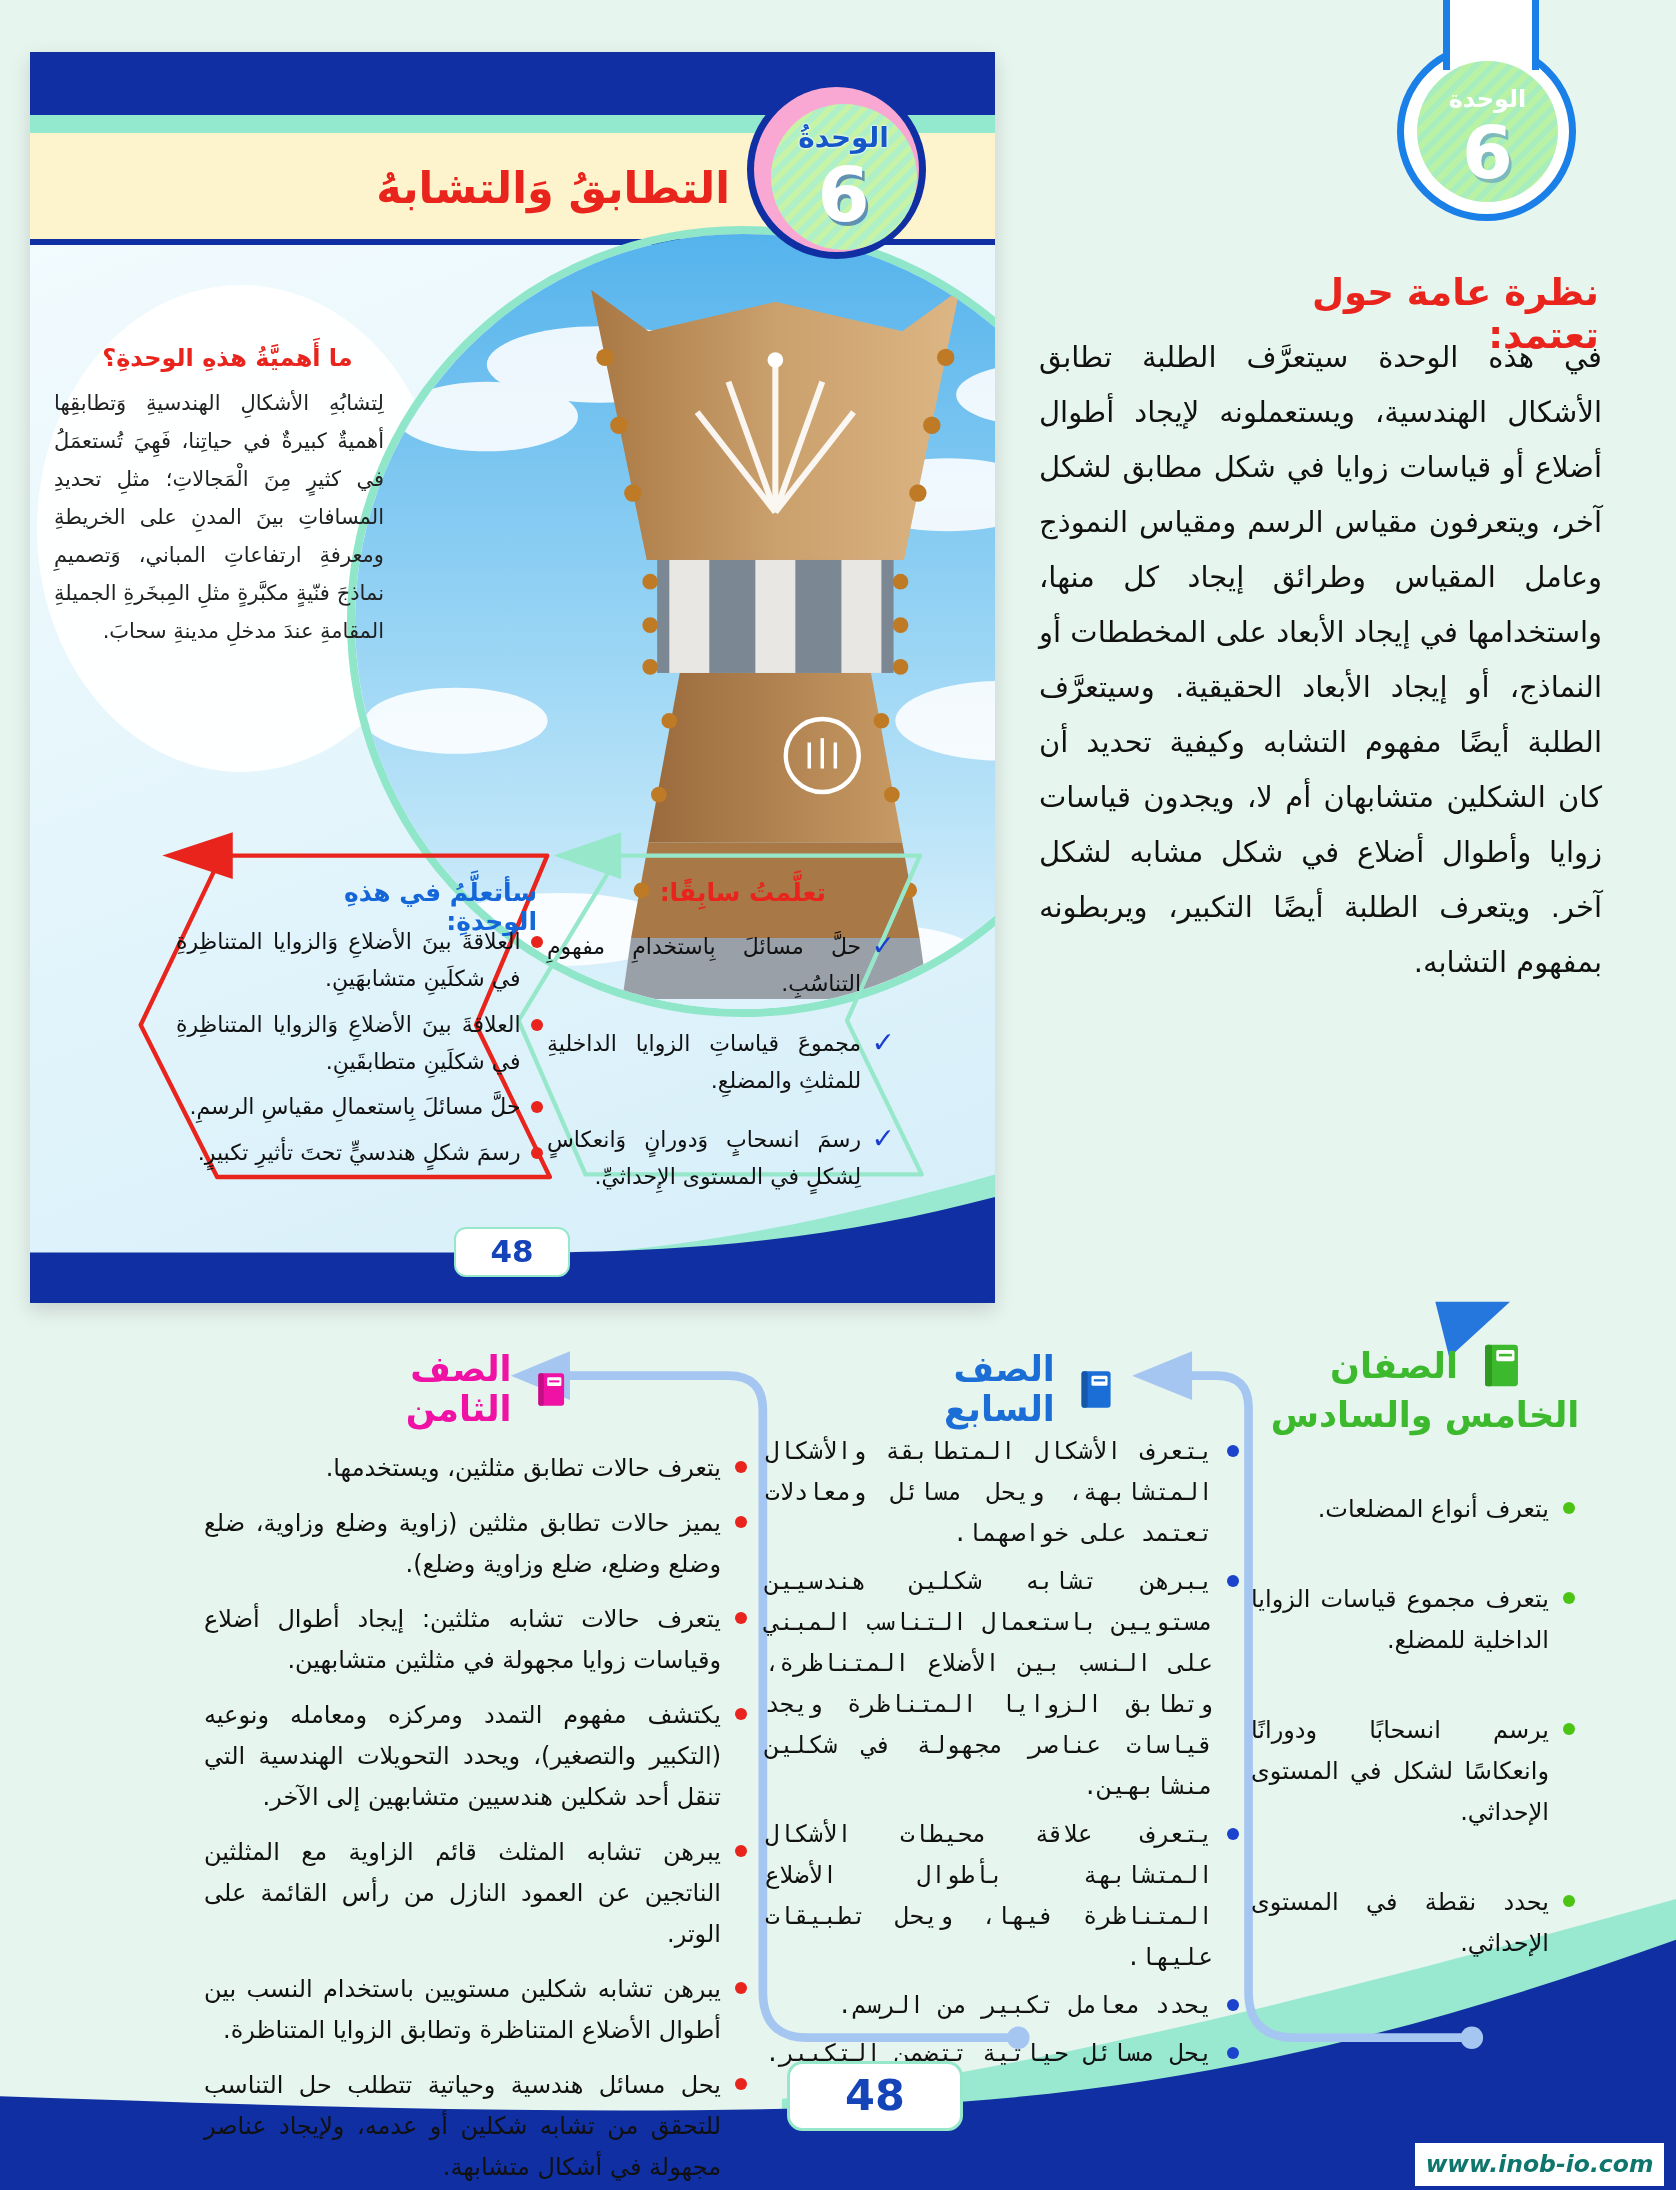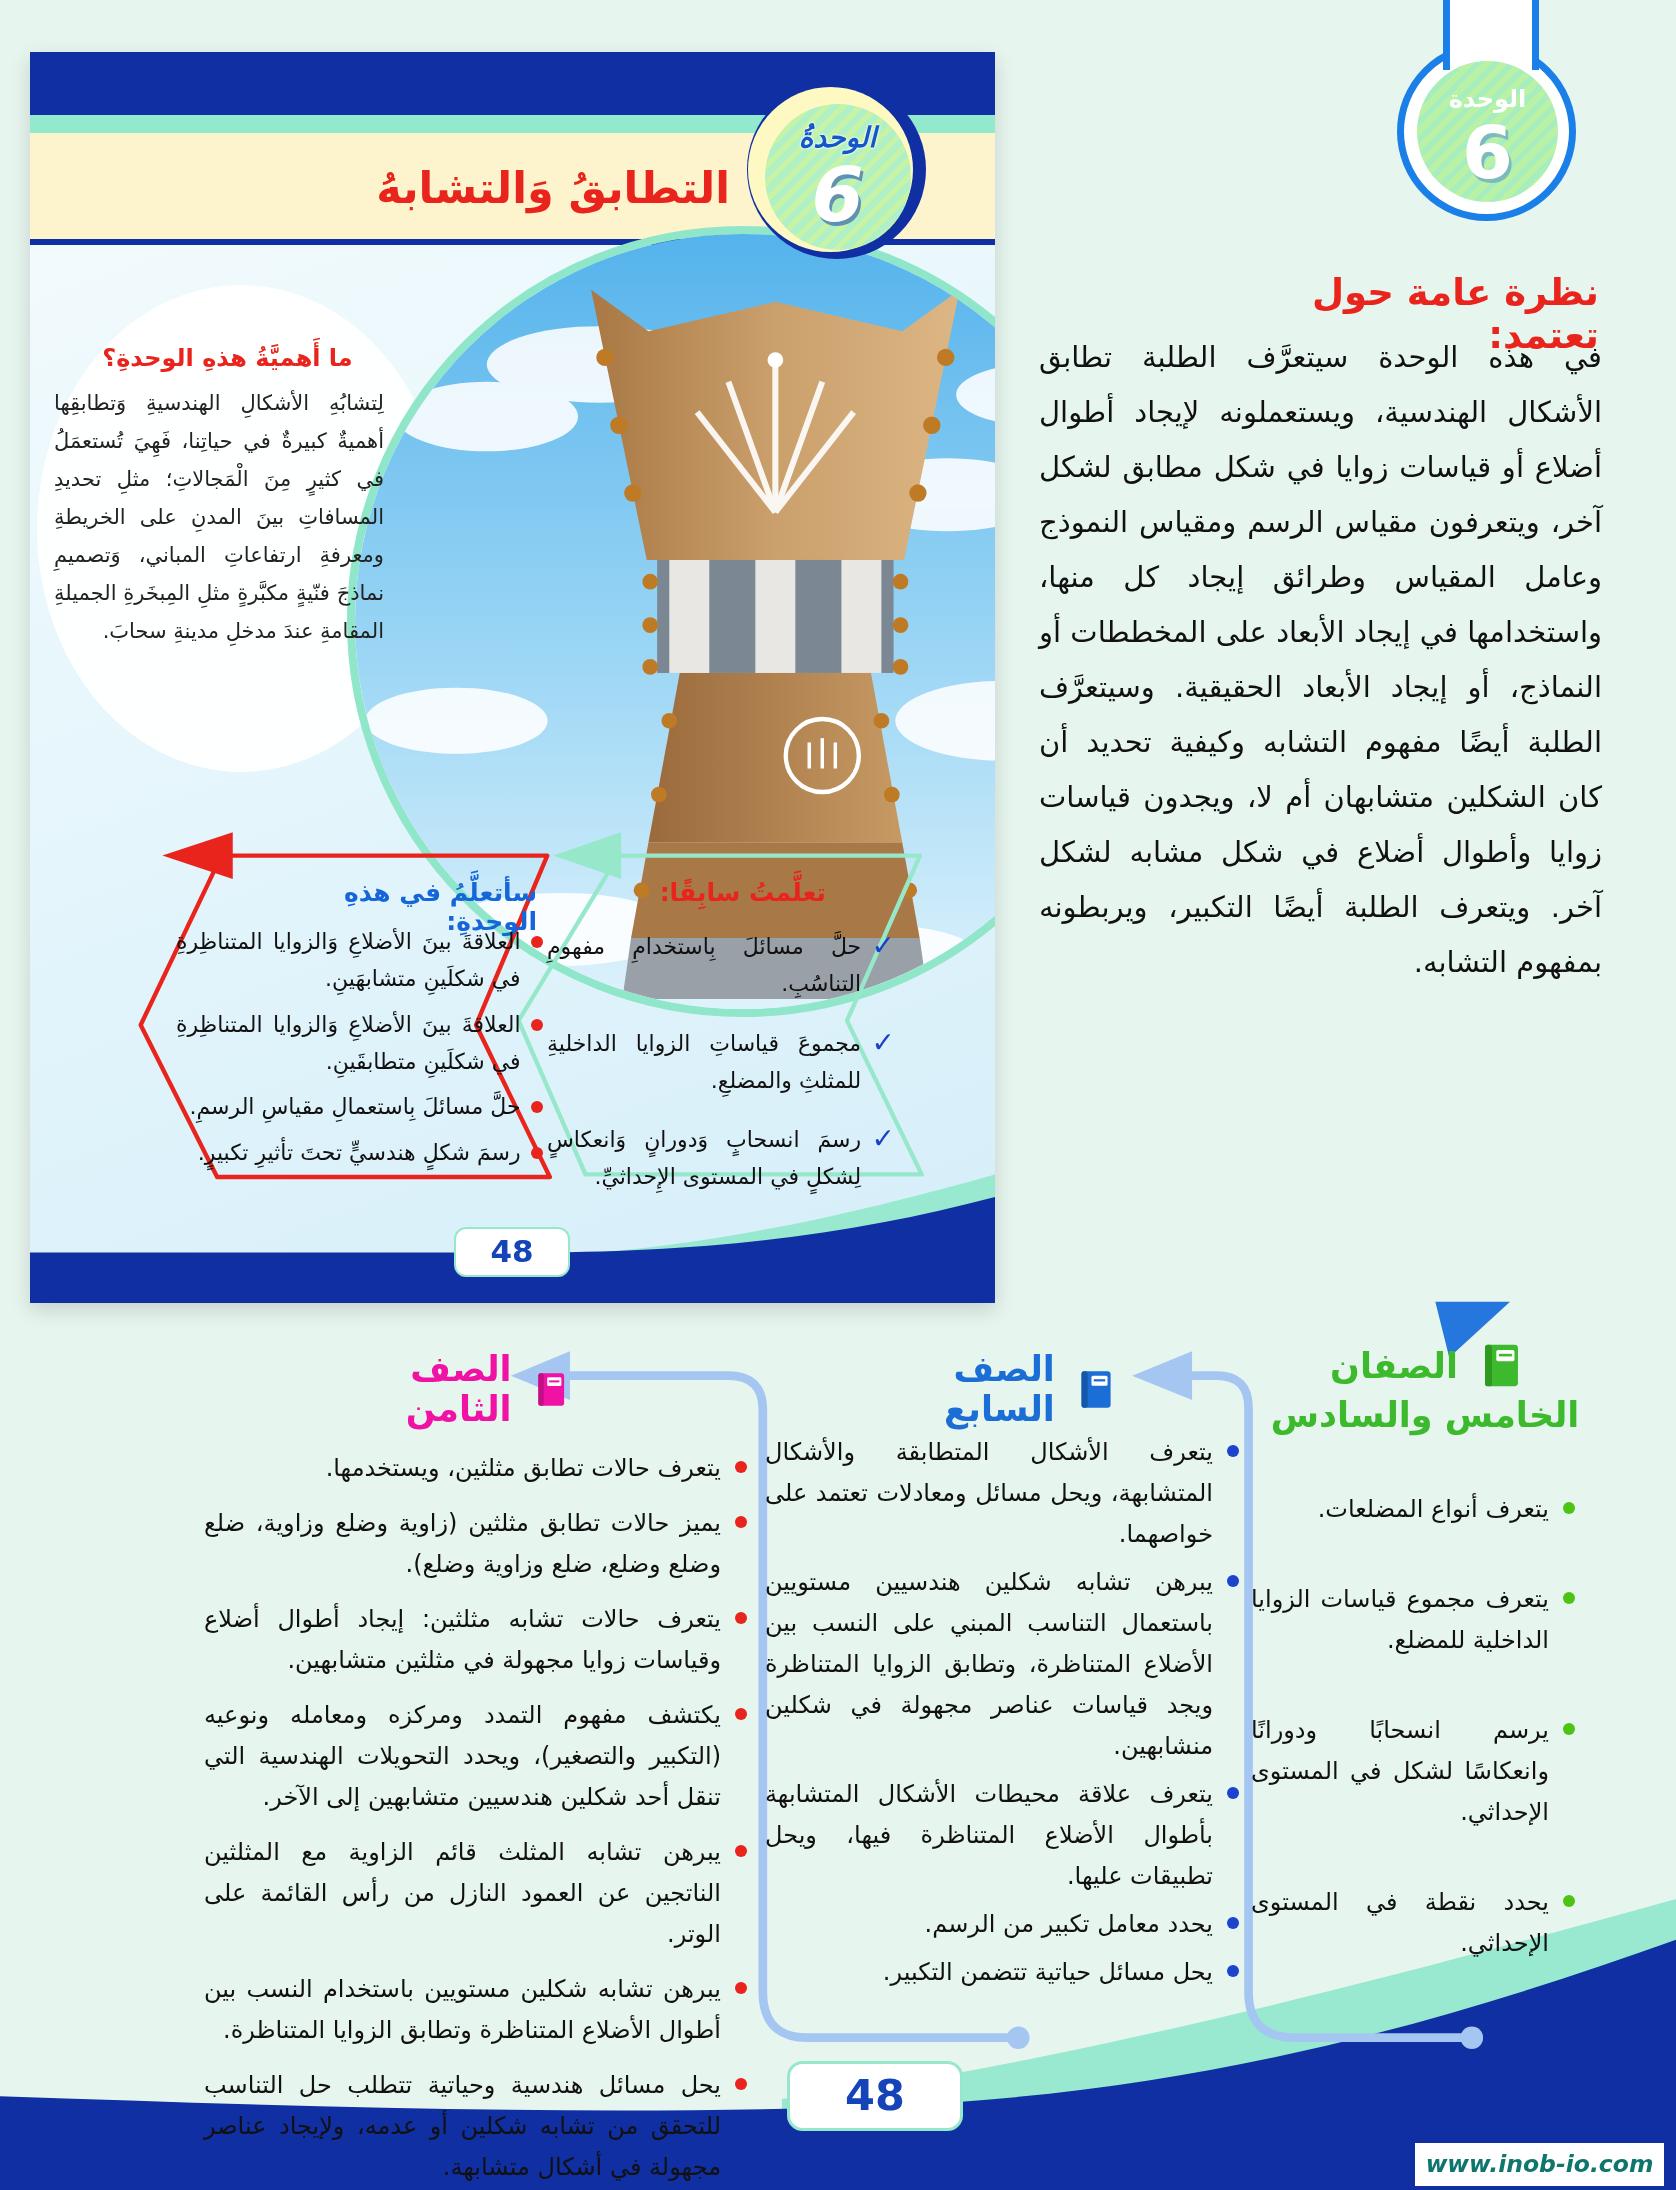--- a/index.html
+++ b/index.html
@@ -29,21 +29,21 @@
     background: linear-gradient(160deg,#f6fcfe 0%, #e8f7fc 40%, #d5eef9 100%);
     box-shadow: 0 7px 19px rgba(0,0,0,.15); overflow:hidden; z-index:2; }
   .bp-header { position:absolute; left:0; top:0; width:100%; height:63px; background:#0f2fa3; }
   .bp-mint { position:absolute; left:0; top:63px; width:100%; height:18px; background:#93e9cd; }
   .bp-cream { position:absolute; left:0; top:81px; width:100%; height:112px; background:#fdf4cd;
     border-bottom:6px solid #0f2fa3; }
   .bp-title { position:absolute; left:339px; top:111px; width:361px; text-align:right;
     color:#e8241c; font-size:43px; font-weight:bold; z-index:9; }
   .bp-badge-outer { position:absolute; left:717px; top:28px; width:179px; height:179px; border-radius:50%;
     background:#0f2fa3; z-index:8; }
-  .bp-badge-cream { position:absolute; left:1px; top:7px; width:165px; height:165px; border-radius:50%; background:#fef9c3;font-style:italic; }
+  .bp-badge-cream { position:absolute; left:7px; top:7px; width:165px; height:165px; border-radius:50%; background:#f9a8d4; }
   .bp-badge-green { position:absolute; left:16.5px; top:16.5px; width:146px; height:146px; border-radius:50%;
     background: repeating-linear-gradient(135deg,#aff0c6 0 6px,#c6f3a6 6px 12px); text-align:center; }
   .bp-badge-label { color:#1457c8; font-weight:bold; font-size:28px; margin-top:17.4px;
     text-shadow:0 0 2.6px #fff, 0 0 2.6px #fff; }
   .bp-badge-number { color:#fff; font-weight:bold; font-size:75px; line-height:82px;
     text-shadow: 2.6px 3.5px 0 rgba(18,64,180,.55); }
   .bp-blob { position:absolute; left:7px; top:233px; width:408px; height:487px; border-radius:50%;
     background:rgba(255,255,255,.95); z-index:1; }
   .bp-photo { position:absolute; left:317px; top:174px; width:791px; height:791px; border-radius:50%;
     border:8.7px solid #8fe6c9; overflow:hidden; z-index:2; }
@@ -82,21 +82,21 @@
   .col ul { list-style:none; }
   .col li { display:flex; gap:14px; }
   .col .txt { font-size:24px; line-height:41px; text-align:justify; color:#111; flex:1; }
   .c-green { color:#3cb92c; }
   .c-blue { color:#1b6ed6; }
   .c-pink { color:#f012a5; }
   .col56 { left:1251px; top:1343px; width:348px; }
   .col56 ul { margin-top:54px; padding-right:24px; }
   .col56 li { margin-bottom:49px; }
   .col7-head { left:860px; top:1349px; width:252px; }
-  .col7 { left:765px; top:1432px; width:474px; }
+  .col7 { left:765px; top:1432px; width:474px;font-family:Liberation Mono, monospace; }
   .col7 li { margin-bottom:7px; }
   .col8-head { left:343px; top:1349px; width:222px; }
   .col8 { left:204px; top:1448px; width:543px; }
   .col8 li { margin-bottom:14px; }
   
   .footer-svg { position:absolute; left:0; top:1886px; width:1676px; height:304px; z-index:0; }
   .pagenum-box { position:absolute; left:787px; top:2061px; width:176px; height:70px; background:#fff;
     border:3.5px solid #97e8cb; border-radius:15.6px; color:#1543b8; font-weight:bold; font-size:43px;
     text-align:center; line-height:63px; z-index:3; }
   .watermark { position:absolute; left:1415px; top:2143px; width:249px; height:43px; background:#fff;

